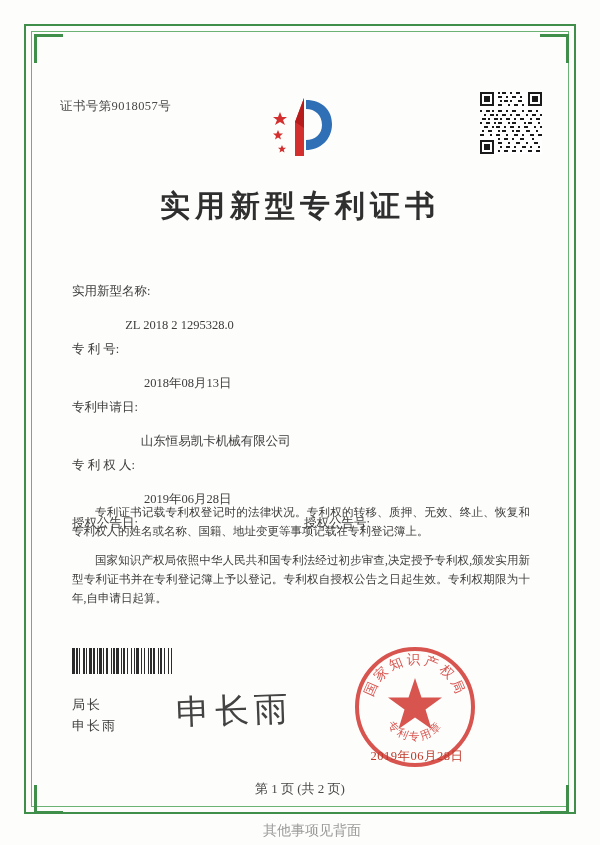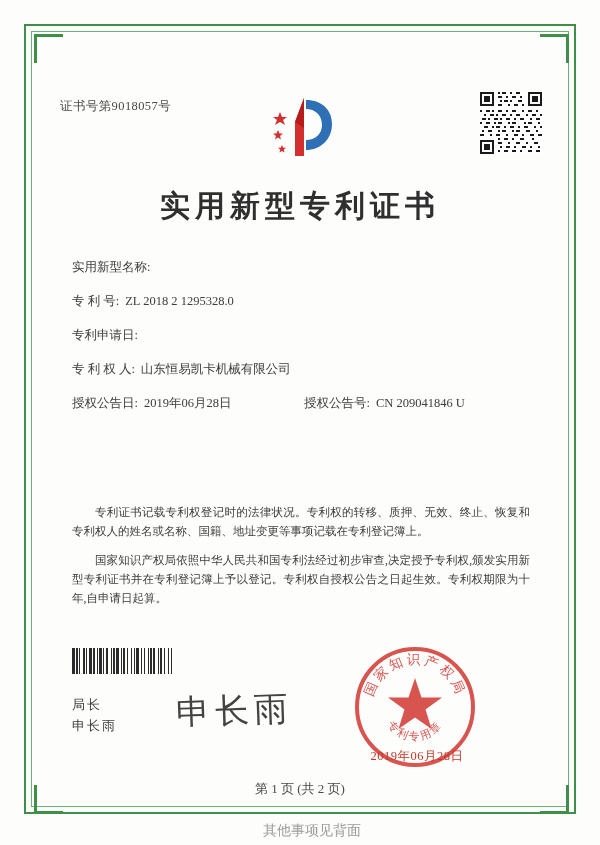--- a/index.html
+++ b/index.html
@@ -96,20 +96,21 @@
     display: flex;
     align-items: flex-start;
     margin-bottom: 16px;
     font-size: 12.5px;
     line-height: 18px;
     color: #3d3d3d;
   }
   .flabel {
     white-space: nowrap;
     flex: 0 0 auto;
+    margin-top: 24px;
   }
   .fvalue {
     flex: 1 1 auto;
     padding-left: 6px;
   }
   .fvalue .line2 {
     display: block;
     padding-left: 18px;
   }
   .frow.two-col .col-a { flex: 0 0 232px; display: flex; }
@@ -345,36 +346,36 @@
     </div>
 
 
     <div class="frow">
       <span class="flabel">专 利 号:</span>
       <span class="fvalue">ZL 2018 2 1295328.0</span>
     </div>
 
     <div class="frow">
       <span class="flabel">专利申请日:</span>
+      <span class="fvalue">2018年08月13日</span>
     </div>
 
     <div class="frow">
       <span class="flabel">专 利 权 人:</span>
       <span class="fvalue">山东恒易凯卡机械有限公司</span>
     </div>
 
 
     <div class="frow two-col">
       <span class="col-a">
         <span class="flabel">授权公告日:</span>
         <span class="fvalue">2019年06月28日</span>
       </span>
       <span class="col-b">
         <span class="flabel">授权公告号:</span>
-        <span class="fvalue">CN 209041846 U</span>
       </span>
     </div>
 
   </div>
 
   <div class="body-text">
     <p>专利证书记载专利权登记时的法律状况。专利权的转移、质押、无效、终止、恢复和专利权人的姓名或名称、国籍、地址变更等事项记载在专利登记簿上。</p>
     <p>国家知识产权局依照中华人民共和国专利法经过初步审查,决定授予专利权,颁发实用新型专利证书并在专利登记簿上予以登记。专利权自授权公告之日起生效。专利权期限为十年,自申请日起算。</p>
   </div>
 

